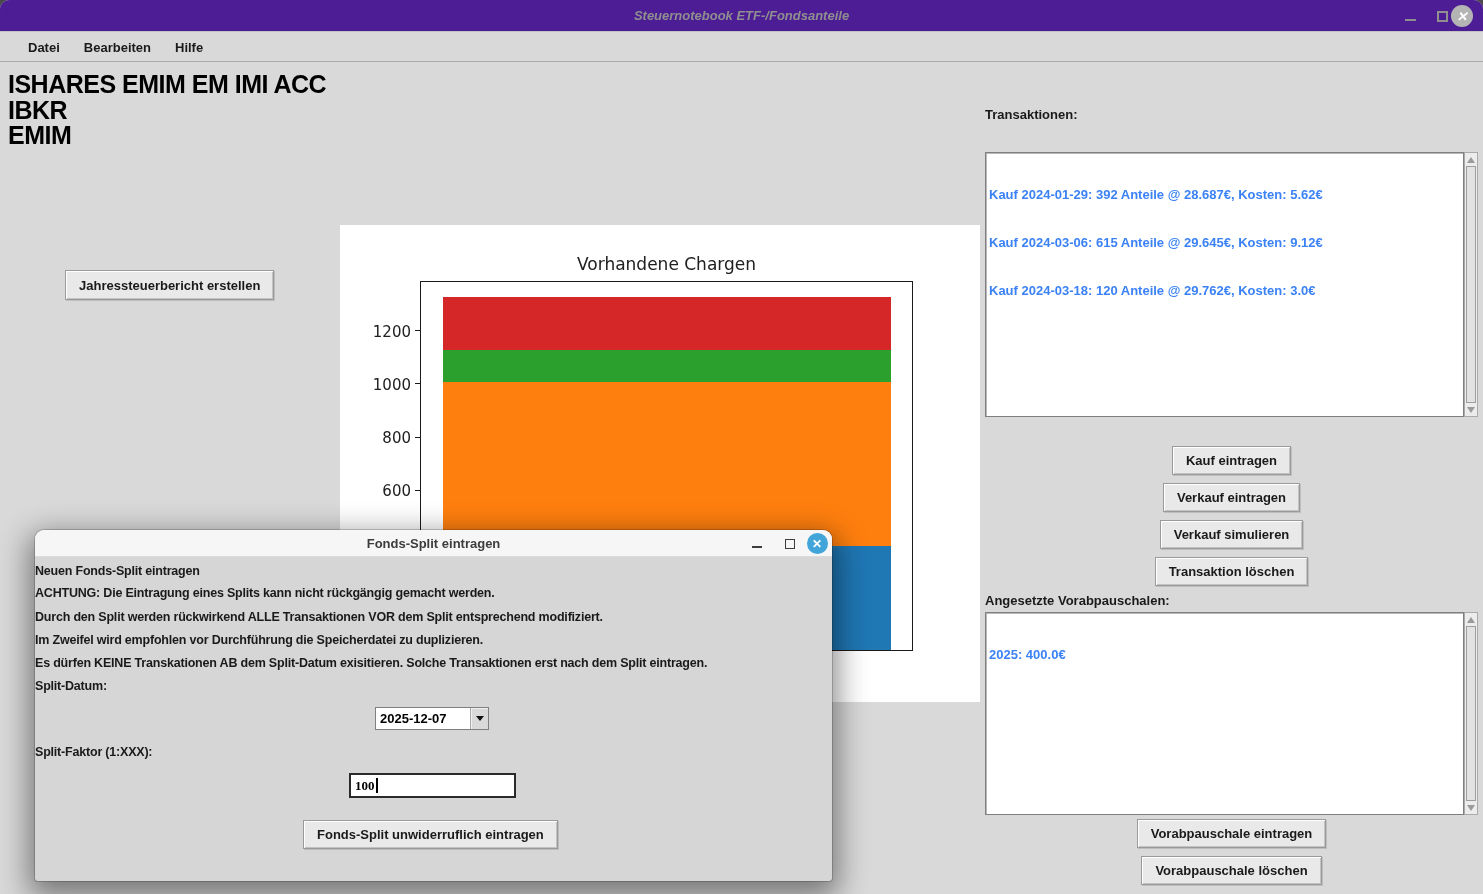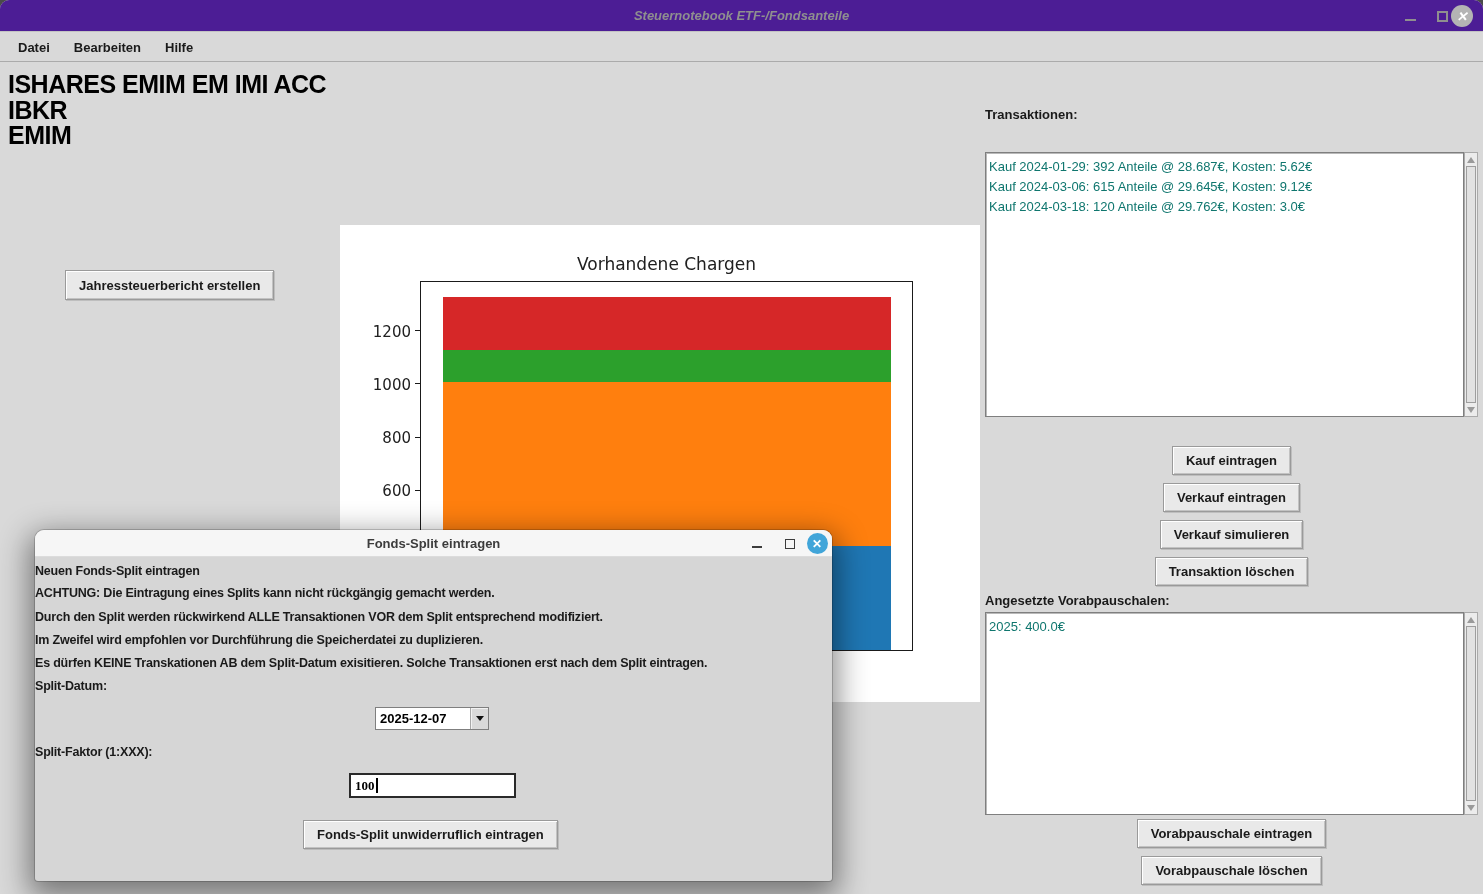--- a/index.html
+++ b/index.html
@@ -18,21 +18,21 @@
   #mw-min { left:1398px; width:24px; }
   #mw-min .dash { width:11px; height:2px; background:#8f8f8f; margin-top:8px; }
   #mw-max { left:1430px; width:24px; }
   #mw-max .sq { width:11px; height:11px; border:2px solid #8f8f8f; background:transparent; }
   #mw-close { left:1449px; width:26px; }
   .close-circle { width:22px; height:22px; border-radius:50%; display:flex; align-items:center; justify-content:center;
     color:#ffffff; font-size:13px; font-weight:bold; line-height:1; }
   #mw-close .close-circle { background:#b4b4b4; }
 
   #menubar { position:absolute; left:0; top:33px; width:100%; height:29px;
-    background:#d9d9d9; border-bottom:1px solid #ababab; display:flex; align-items:center; padding-left:10px; }
+    background:#d9d9d9; border-bottom:1px solid #ababab; display:flex; align-items:center; padding-left:20px; }
   .menu-item { font-size:13px; font-weight:bold; color:#1a1a1a; padding:0 8px; margin-right:8px; cursor:default; }
 
   #fund-heading { position:absolute; left:8px; top:72px; font-size:25px; line-height:25.5px;
     font-weight:bold; color:#000; letter-spacing:-0.5px; }
 
   
   .tkbtn { display:inline-flex; align-items:center; justify-content:center; height:29px;
     padding:0 13px; background:#e9e9e9; border:1px solid #9a9a9a;
     box-shadow: inset 1px 1px 0 #ffffff, inset -1px -1px 0 #c2c2c2, 1px 1px 0 rgba(0,0,0,0.12);
     font-size:13px; font-weight:bold; color:#1a1a1a; white-space:nowrap; cursor:default; }
@@ -41,21 +41,21 @@
   
   .col-label { position:absolute; left:985px; width:493px; text-align:left;
     font-size:13px; font-weight:bold; color:#1a1a1a; }
   #transactions-label { top:107px; }
   #vp-label { top:593px; }
 
   .listbox { position:absolute; left:985px; width:479px; background:#ffffff;
     border:1px solid #7f7f7f; box-shadow: inset 1px 1px 0 #b9b9b9; padding:4px 0 0 3px; overflow:hidden; }
   #tx-list { top:152px; height:265px; }
   #vp-list { top:612px; height:203px; }
-  .list-item { font-size:13px; font-weight:normal; color:#0f766e; line-height:20px; white-space:nowrap; }
+  .list-item { font-size:13px; font-weight:bold; color:#3b82f6; line-height:20px; white-space:nowrap;margin-top:28px; }
 
   .tkscroll { position:absolute; left:1464px; width:14px; background:#ececec; border:1px solid #aaaaaa; }
   #tx-scroll { top:152px; height:265px; }
   #vp-scroll { top:612px; height:203px; }
   .scroll-arrow { position:absolute; left:0; width:12px; height:13px; display:flex; align-items:center; justify-content:center; }
   .scroll-arrow.up { top:0; }
   .scroll-arrow.down { bottom:0; }
   .tri-up { width:0; height:0; border-left:4px solid transparent; border-right:4px solid transparent; border-bottom:6px solid #9a9a9a; }
   .tri-down { width:0; height:0; border-left:4px solid transparent; border-right:4px solid transparent; border-top:6px solid #9a9a9a; }
   .scroll-thumb { position:absolute; left:1px; top:13px; bottom:13px; width:10px; background:#e2e2e2; border:1px solid #9e9e9e; }

